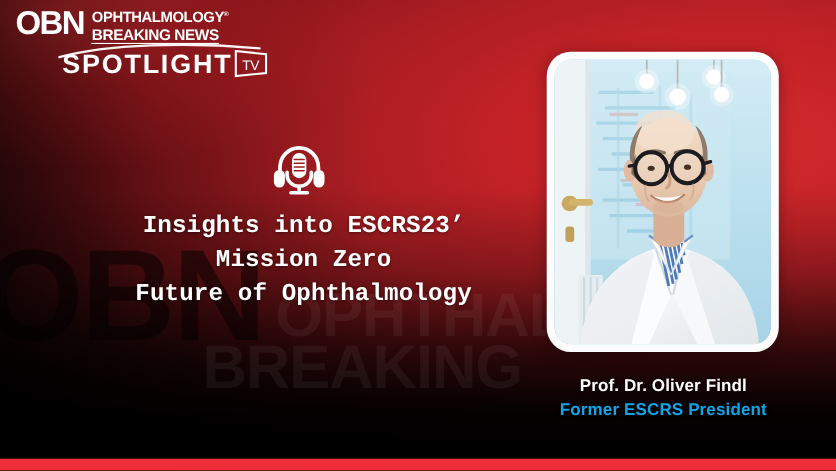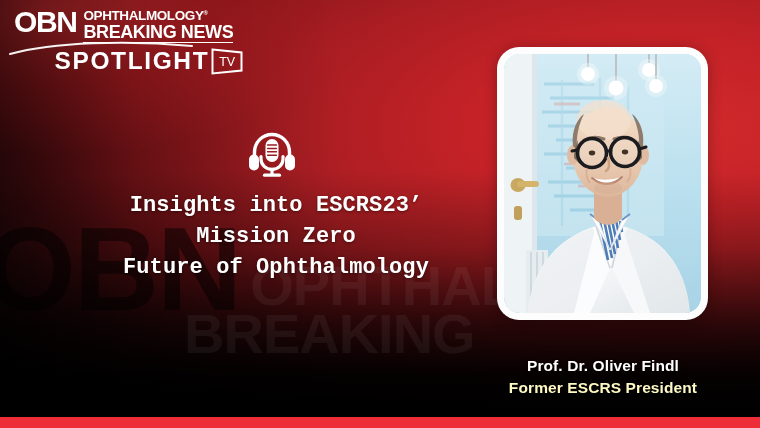--- a/index.html
+++ b/index.html
@@ -78,32 +78,32 @@
     font-family:"Liberation Sans", sans-serif;
   }
   .logo-words { margin-left:7px; padding-top:1px; }
   .logo-l1 {
     font-size:13.5px; font-weight:900; color:#fff;
     letter-spacing:-0.4px; line-height:1.02;
     white-space:nowrap;
   }
   .logo-l1 sup { font-size:6px; vertical-align:super; font-weight:700; }
   .logo-l2 {
-    font-size:18px; font-weight:900; color:#fff;
+    font-size:14px; font-weight:900; color:#fff;
     letter-spacing:-0.4px; line-height:1.02;
     border-bottom:1.6px solid #fff;
     padding-bottom:1px;
     display:inline-block;
     white-space:nowrap;
   }
 
   .logo-spot {
     position:relative;
-    margin-top:4px; 
-    display:flex; align-items:center;justify-content:flex-end;
+    margin-top:4px; margin-left:44px;
+    display:flex; align-items:center;
   }
   .spot-text {
     font-size:24px; font-weight:900; color:#fff;
     letter-spacing:1.6px;
     font-family:"Liberation Sans", sans-serif;
     transform:scaleX(1.02);
   }
   .tv-badge {
     position:relative;
     margin-left:2px;
@@ -157,30 +157,30 @@
     width:100%; height:100%;
     border-radius:16px;
     overflow:hidden;
     background:#bfe2ef;
   }
   .portrait-photo svg { display:block; width:100%; height:100%; }
 
   
   .speaker {
     position:absolute;
-    left:478px; top:355px; width:250px;
+    left:478px; top:340px; width:250px;
     text-align:center;
   }
   .speaker-name {
     color:#fff; font-size:15.5px; font-weight:700; line-height:1.42;
     letter-spacing:0.1px;
     text-shadow:0 1px 3px rgba(0,0,0,0.5);
   }
   .speaker-role {
-    color:#fef9c3; font-size:15.5px; font-weight:700; line-height:1.42;
+    color:#0ea5e9; font-size:15.5px; font-weight:700; line-height:1.42;
     letter-spacing:0.1px;
     text-shadow:0 1px 3px rgba(0,0,0,0.5);
   }
 
   
   .bottom-bar {
     position:absolute; left:0; bottom:0; width:760px; height:11px;
     background:#ed2e38;
   }
 </style>

